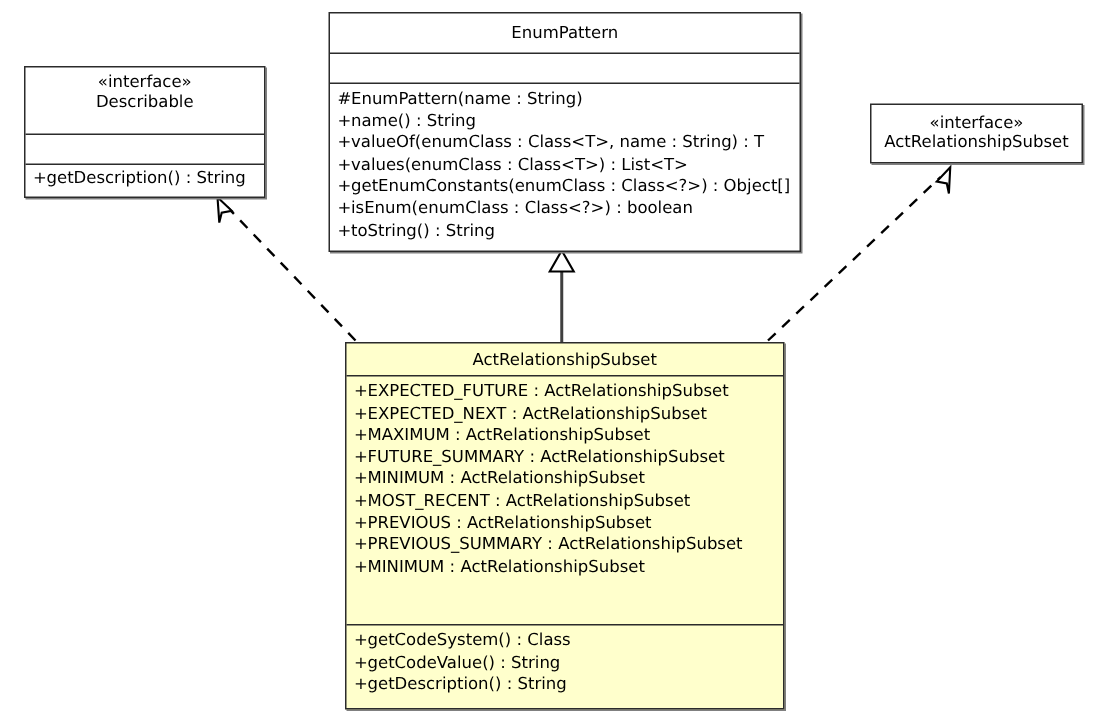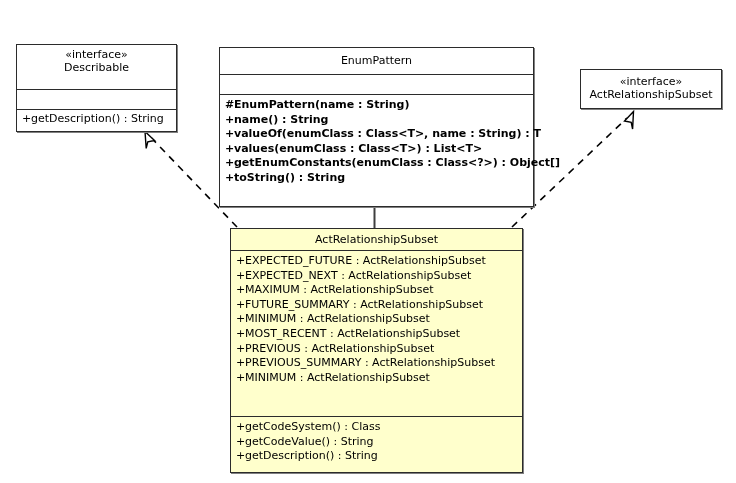--- a/index.html
+++ b/index.html
@@ -111,40 +111,43 @@
       <span class="cname">Describable</span>
     </div>
     <div class="compartment empty-comp" style="height:20px;"></div>
     <div class="compartment member-comp" style="height:21px; padding-top:2px;">
       <div class="member">
         <span class="vis">+</span><span>getDescription() : String</span>
       </div>
     </div>
   </div>
 
-  <div class="uml-box" id="box-enumpattern" style="left:219px; top:8px; width:315px; height:160px;margin-top:39px;">
+  <div class="uml-box" id="box-enumpattern" style="left:219px; top:8px; width:315px; height:160px;">
     <div class="compartment title-comp" style="height:27px; padding-top:6px;">
       <span class="cname">EnumPattern</span>
     </div>
     <div class="compartment empty-comp" style="height:20px;"></div>
-    <div class="compartment member-comp" style="height:111px;font-weight:bold;">
+    <div class="compartment member-comp" style="height:111px;">
       <div class="member">
         <span class="vis">#</span><span>EnumPattern(name : String)</span>
       </div>
       <div class="member">
         <span class="vis">+</span><span>name() : String</span>
       </div>
       <div class="member">
         <span class="vis">+</span><span>valueOf(enumClass : Class&lt;T&gt;, name : String) : T</span>
       </div>
       <div class="member">
         <span class="vis">+</span><span>values(enumClass : Class&lt;T&gt;) : List&lt;T&gt;</span>
       </div>
       <div class="member">
         <span class="vis">+</span><span>getEnumConstants(enumClass : Class&lt;?&gt;) : Object[]</span>
+      </div>
+      <div class="member">
+        <span class="vis">+</span><span>isEnum(enumClass : Class&lt;?&gt;) : boolean</span>
       </div>
       <div class="member">
         <span class="vis">+</span><span>toString() : String</span>
       </div>
     </div>
   </div>
 
   <div class="uml-box" id="box-ars-interface" style="left:580px; top:69px; width:142px; height:40px;">
     <div class="compartment title-comp" style="height:100%; padding-top:5px;">
       <span class="stereotype">«interface»</span>

